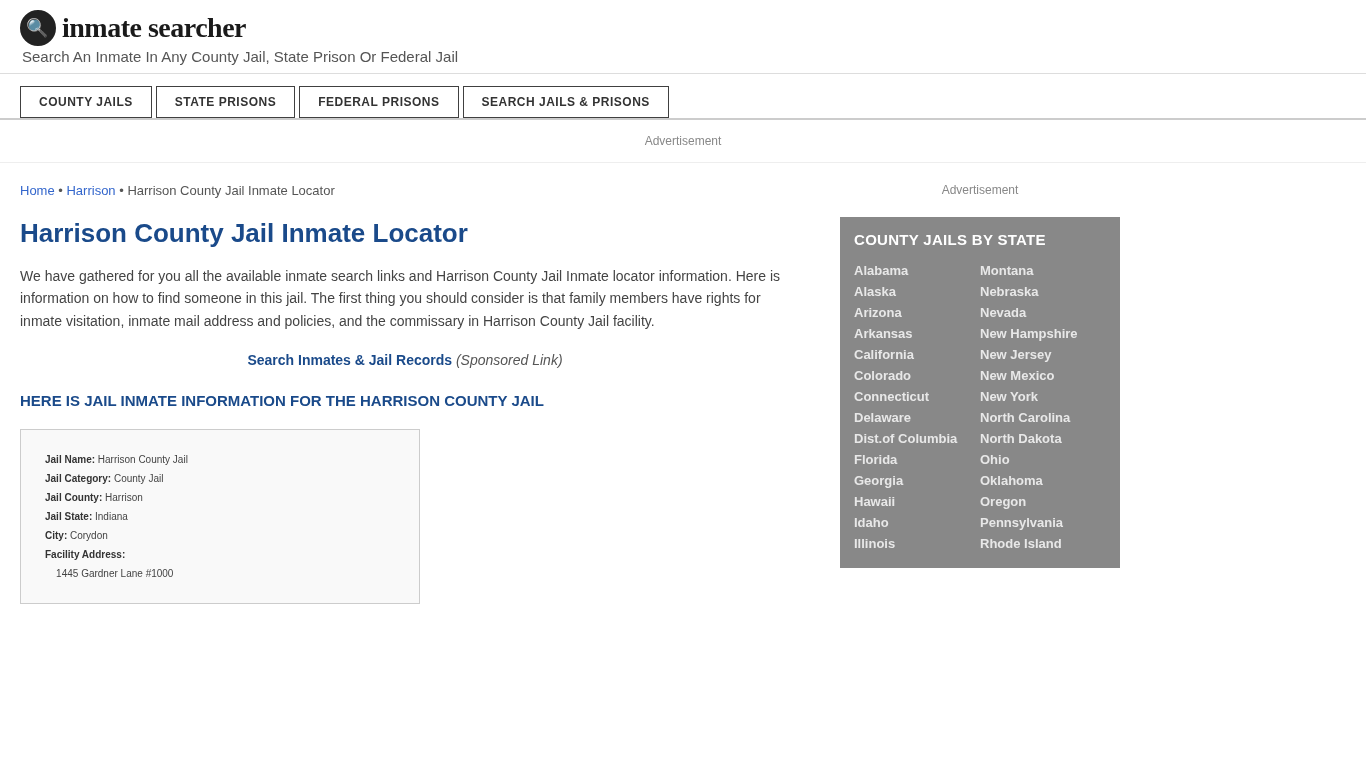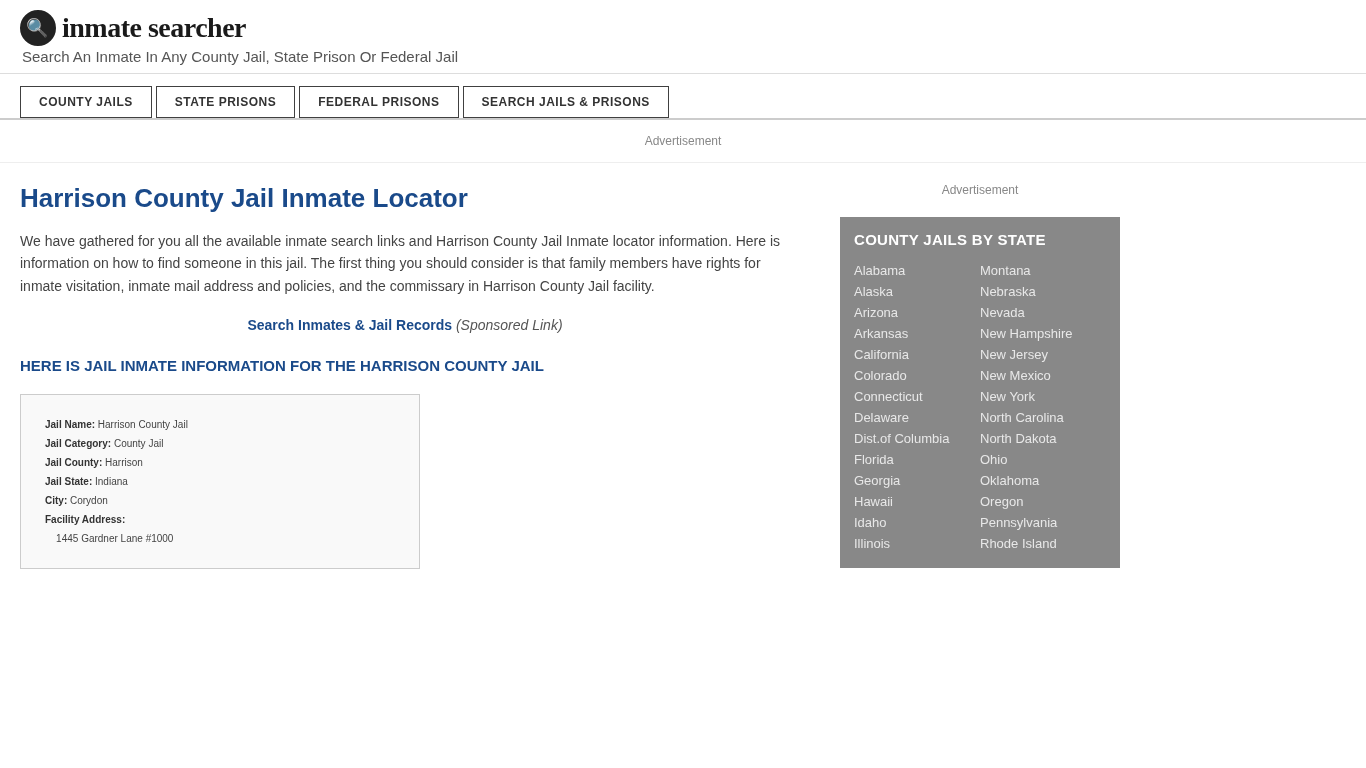--- a/index.html
+++ b/index.html
@@ -49,21 +49,21 @@
     #info-box .field-label { font-weight: bold; color: #333; }
     #info-box .field-value { color: #444; }
 
     
     #sidebar { width: 300px; flex-shrink: 0; padding: 20px 0 20px 20px; }
     #ad-sidebar { text-align: center; color: #888; font-size: 12px; margin-bottom: 20px; }
 
     
     #state-list-widget { background: #888; padding: 14px; }
     #state-list-header { font-size: 15px; font-weight: bold; color: #fff; margin-bottom: 12px; text-transform: uppercase; letter-spacing: 0.3px; }
-    #state-columns { display: flex; gap: 0; }
+    #state-columns { display: flex; gap: 0; font-weight: bold; }
     .state-col { flex: 1; display: flex; flex-direction: column; }
     .state-link { color: #e8e8e8; font-size: 13px; padding: 3px 0; text-decoration: none; display: block; }
   </style>
 </head>
 <body>
 
 <div id="header">
   <div id="logo-area">
     <div id="logo-icon">🔍</div>
     <div id="logo-text"><span>inmate searcher</span></div>
@@ -77,20 +77,27 @@
   <button class="nav-btn">FEDERAL PRISONS</button>
   <button class="nav-btn">SEARCH JAILS &amp; PRISONS</button>
 </div>
 
 <div id="ad-banner">Advertisement</div>
 
 <div id="main-layout">
 
   <div id="content">
 
+    <div id="breadcrumb">
+      <a href="#">Home</a>
+      •
+      <a href="#">Harrison</a>
+      •
+      <span>Harrison County Jail Inmate Locator</span>
+    </div>
 
     <h1 id="page-title">Harrison County Jail Inmate Locator</h1>
 
     <p id="description">We have gathered for you all the available inmate search links and Harrison County Jail Inmate locator information. Here is information on how to find someone in this jail. The first thing you should consider is that family members have rights for inmate visitation, inmate mail address and policies, and the commissary in Harrison County Jail facility.</p>
 
     <div id="search-link-area">
       <a href="#">Search Inmates &amp; Jail Records</a>
       <span class="sponsored">(Sponsored Link)</span>
     </div>
 

